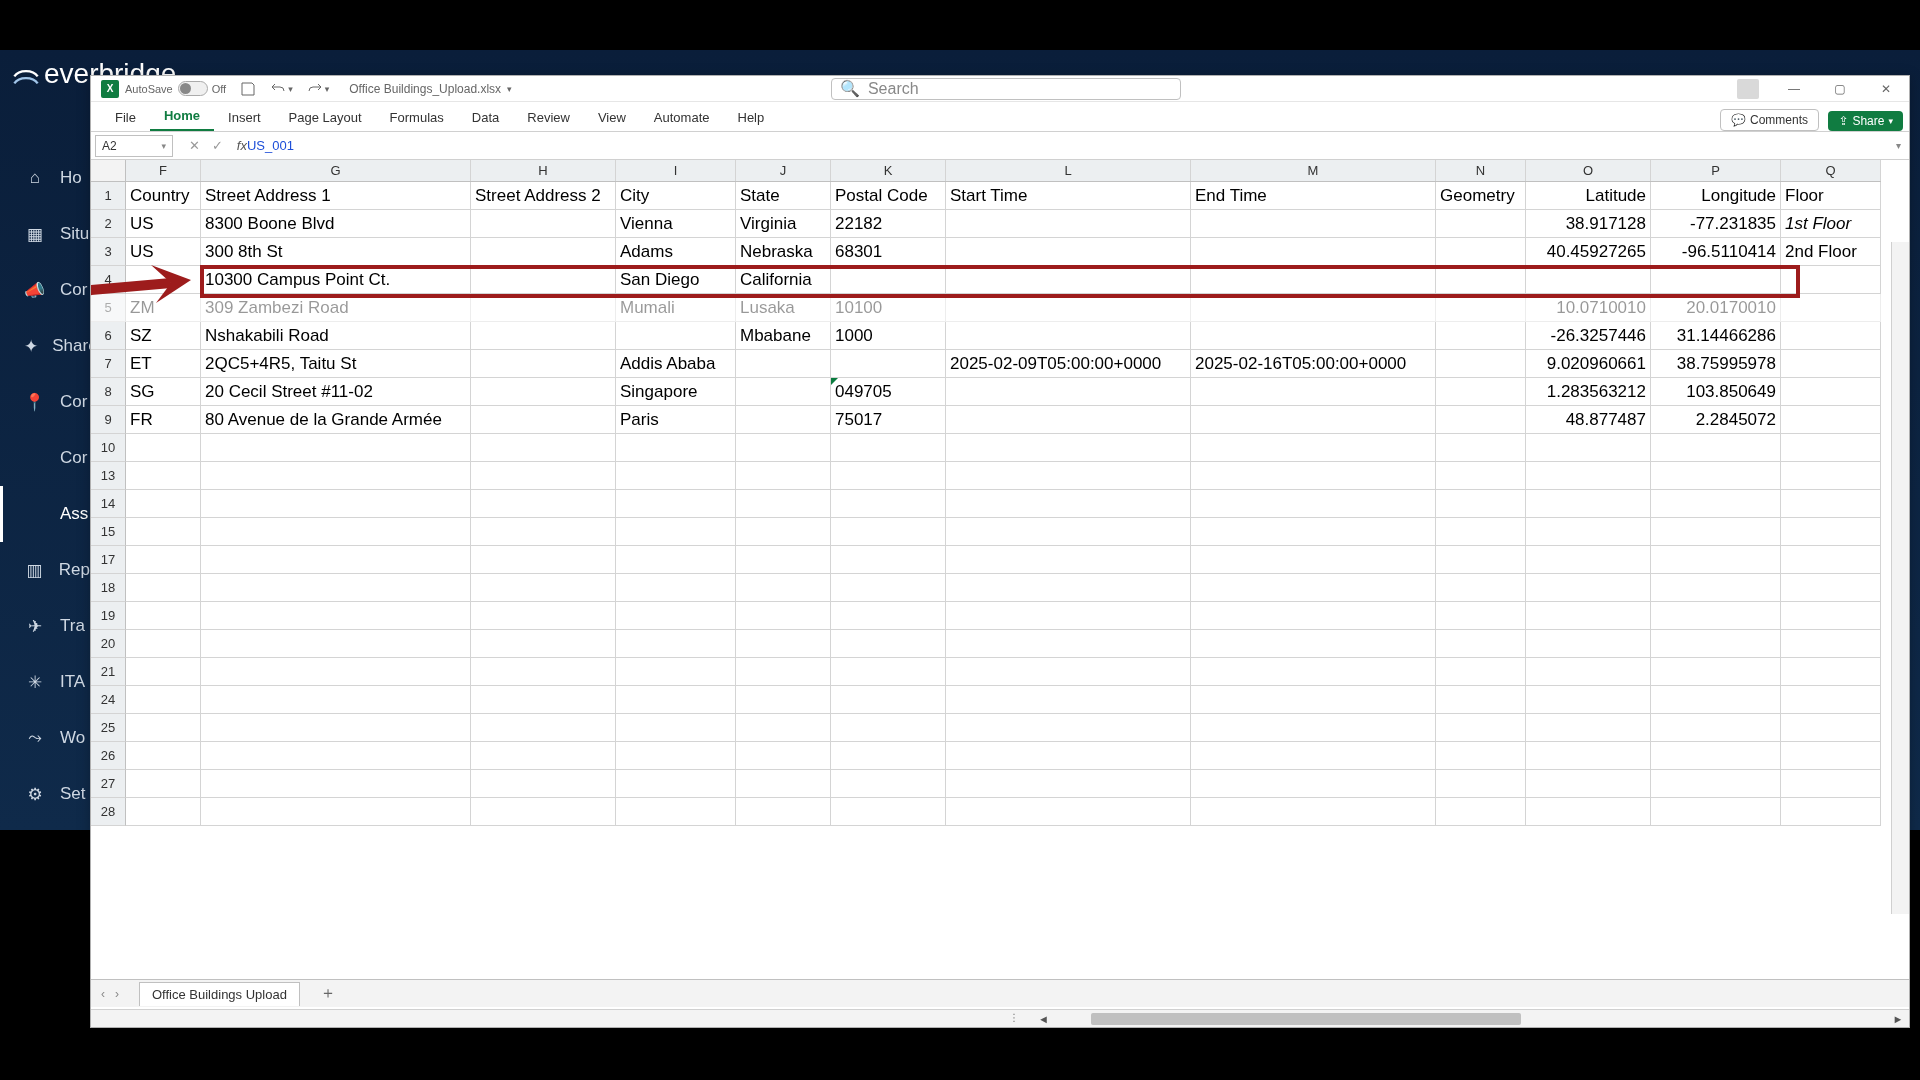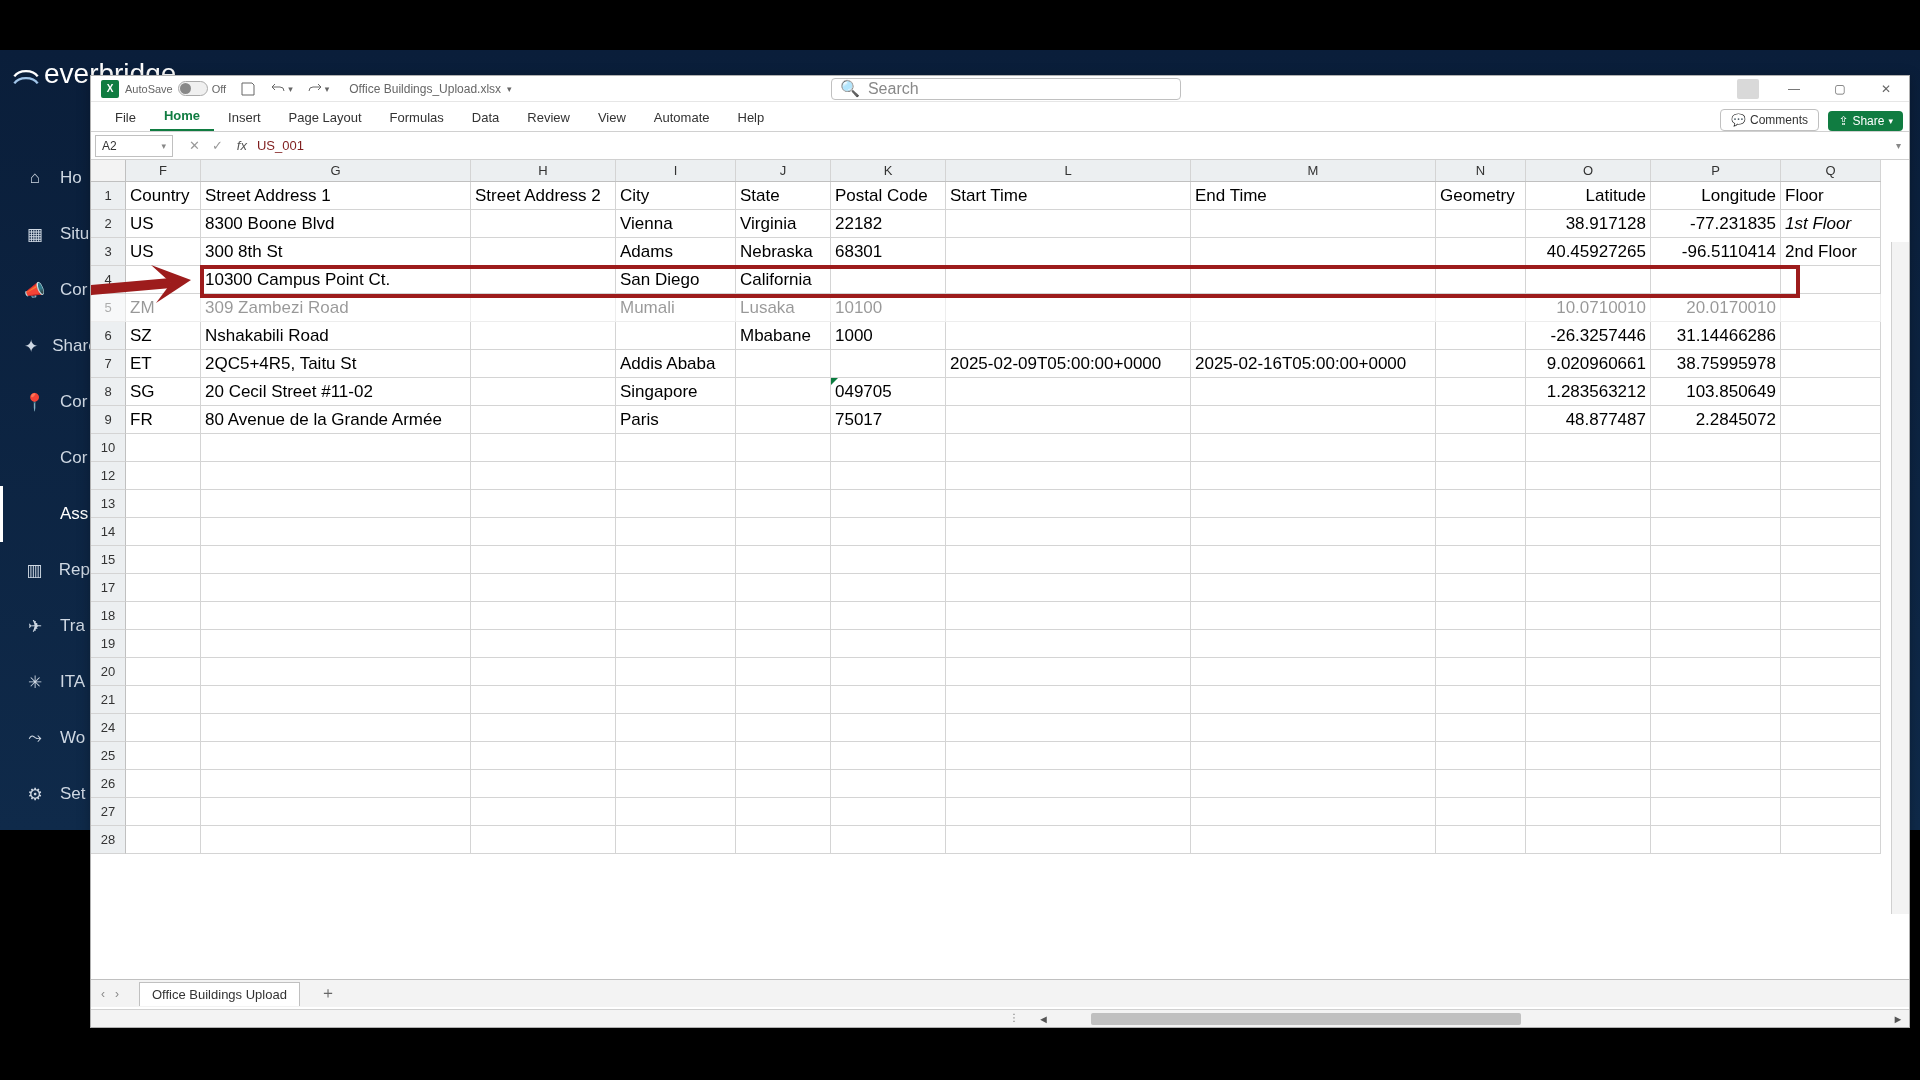--- a/index.html
+++ b/index.html
@@ -28,21 +28,21 @@
 .ribbon-tabs { height:30px; display:flex; align-items:flex-end; padding-left:10px; border-bottom:1px solid #d0d0d0; position:relative; }
 .ribbon-tab { padding:6px 14px; font-size:13px; color:#333; cursor:pointer; }
 .ribbon-tab.active { border-bottom:2px solid #107c41; color:#107c41; font-weight:600; }
 .comments-btn { position:absolute; right:90px; border:1px solid #c0c0c0; border-radius:4px; padding:3px 10px; font-size:12px; color:#333; display:flex; align-items:center; }
 .share-btn { position:absolute; right:6px; background:#107c41; color:#fff; border-radius:4px; padding:3px 10px; font-size:12px; display:flex; align-items:center; }
 .formula-bar { height:28px; display:flex; align-items:center; border-bottom:1px solid #d0d0d0; }
 .name-box { width:78px; height:22px; margin-left:4px; border:1px solid #c0c0c0; font-size:12px; padding:0 6px; display:flex; align-items:center; justify-content:space-between; color:#333; }
 .fb-icons { display:flex; margin-left:10px; color:#999; }
 .fb-icons span { padding:0 6px; font-size:13px; }
 .fx { font-style:italic; color:#555; margin-left:8px; font-size:13px; }
-.formula-input { flex:1; margin-left:10px; font-size:13px; color:#7f1d1d; }
+.formula-input { flex:1; font-size:13px; color:#1d4ed8; }
 .grid-area { position:relative; height:800px; overflow:hidden; }
 .col-headers { display:flex; position:absolute; top:0; left:0; height:22px; background:#f3f3f3; border-bottom:1px solid #c0c0c0; }
 .corner { width:35px; border-right:1px solid #c0c0c0; background:#f3f3f3; }
 .col-h { border-right:1px solid #d4d4d4; display:flex; align-items:center; justify-content:center; font-size:13px; color:#333; background:#eceff1; }
 .rows { position:absolute; top:22px; left:0; }
 .row { display:flex; height:28px; }
 .row-h { width:35px; background:#eceff1; border-right:1px solid #c0c0c0; border-bottom:1px solid #d4d4d4; display:flex; align-items:center; justify-content:center; font-size:13px; color:#333; }
 .cell { border-right:1px solid #d4d4d4; border-bottom:1px solid #d4d4d4; padding:0 4px; font-size:17px; color:#000; display:flex; align-items:center; white-space:nowrap; overflow:hidden; }
 .cell.num { justify-content:flex-end; }
 .hdr { font-size:17px; color:#000; }
@@ -349,35 +349,20 @@
             <div class="cell" style="width: 95px;"></div>
             <div class="cell" style="width: 115px;"></div>
             <div class="cell" style="width: 245px;"></div>
             <div class="cell" style="width: 245px;"></div>
             <div class="cell" style="width: 90px;"></div>
             <div class="cell" style="width: 125px;"></div>
             <div class="cell" style="width: 130px;"></div>
             <div class="cell" style="width: 100px;"></div>
           </div>
           <div class="row">
-            <div class="row-h">12</div>
-            <div class="cell" style="width: 75px;"></div>
-            <div class="cell" style="width: 270px;"></div>
-            <div class="cell" style="width: 145px;"></div>
-            <div class="cell" style="width: 120px;"></div>
-            <div class="cell" style="width: 95px;"></div>
-            <div class="cell" style="width: 115px;"></div>
-            <div class="cell" style="width: 245px;"></div>
-            <div class="cell" style="width: 245px;"></div>
-            <div class="cell" style="width: 90px;"></div>
-            <div class="cell" style="width: 125px;"></div>
-            <div class="cell" style="width: 130px;"></div>
-            <div class="cell" style="width: 100px;"></div>
-          </div>
-          <div class="row">
             <div class="row-h">13</div>
             <div class="cell" style="width: 75px;"></div>
             <div class="cell" style="width: 270px;"></div>
             <div class="cell" style="width: 145px;"></div>
             <div class="cell" style="width: 120px;"></div>
             <div class="cell" style="width: 95px;"></div>
             <div class="cell" style="width: 115px;"></div>
             <div class="cell" style="width: 245px;"></div>
             <div class="cell" style="width: 245px;"></div>
             <div class="cell" style="width: 90px;"></div>

